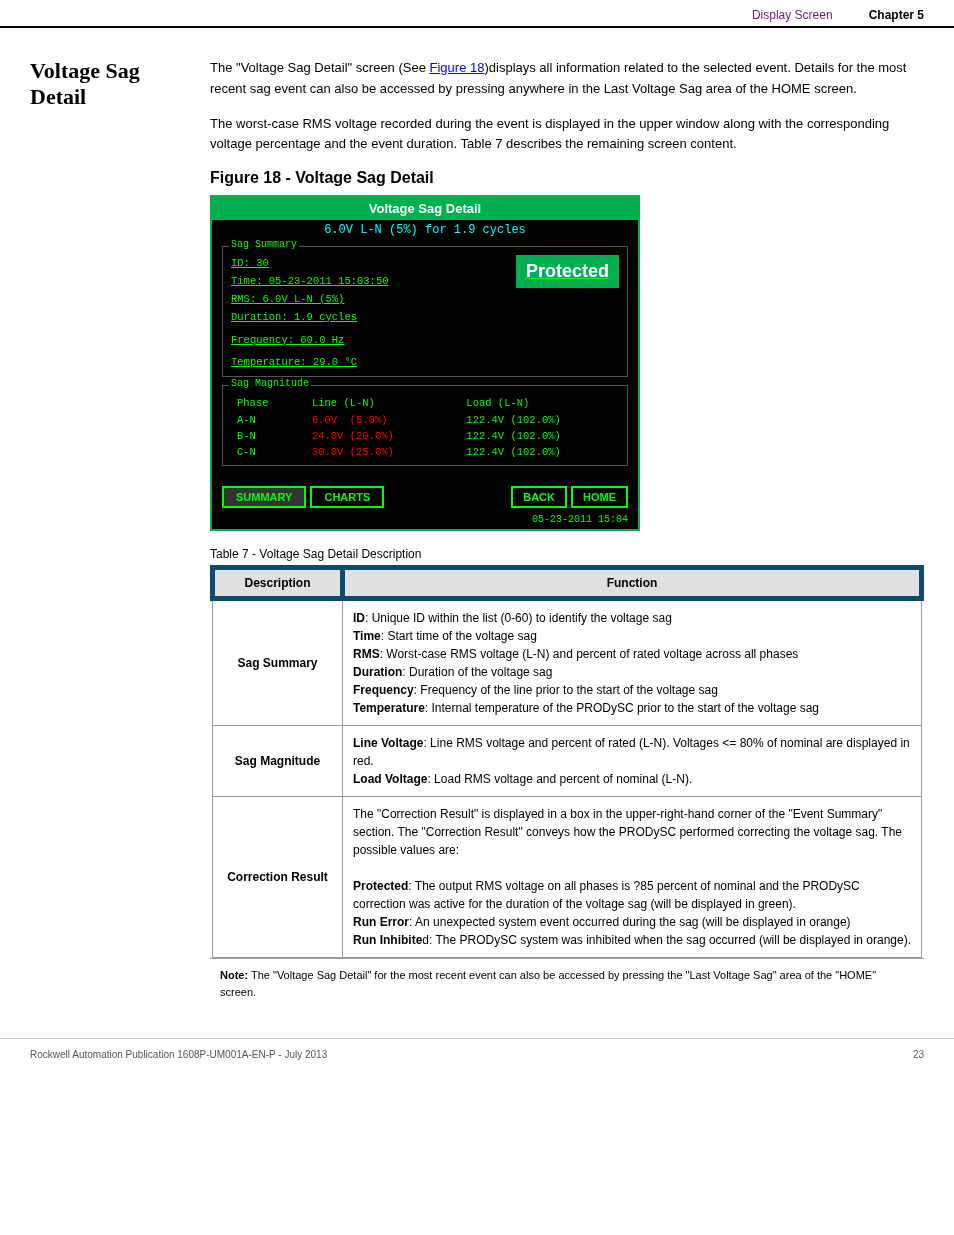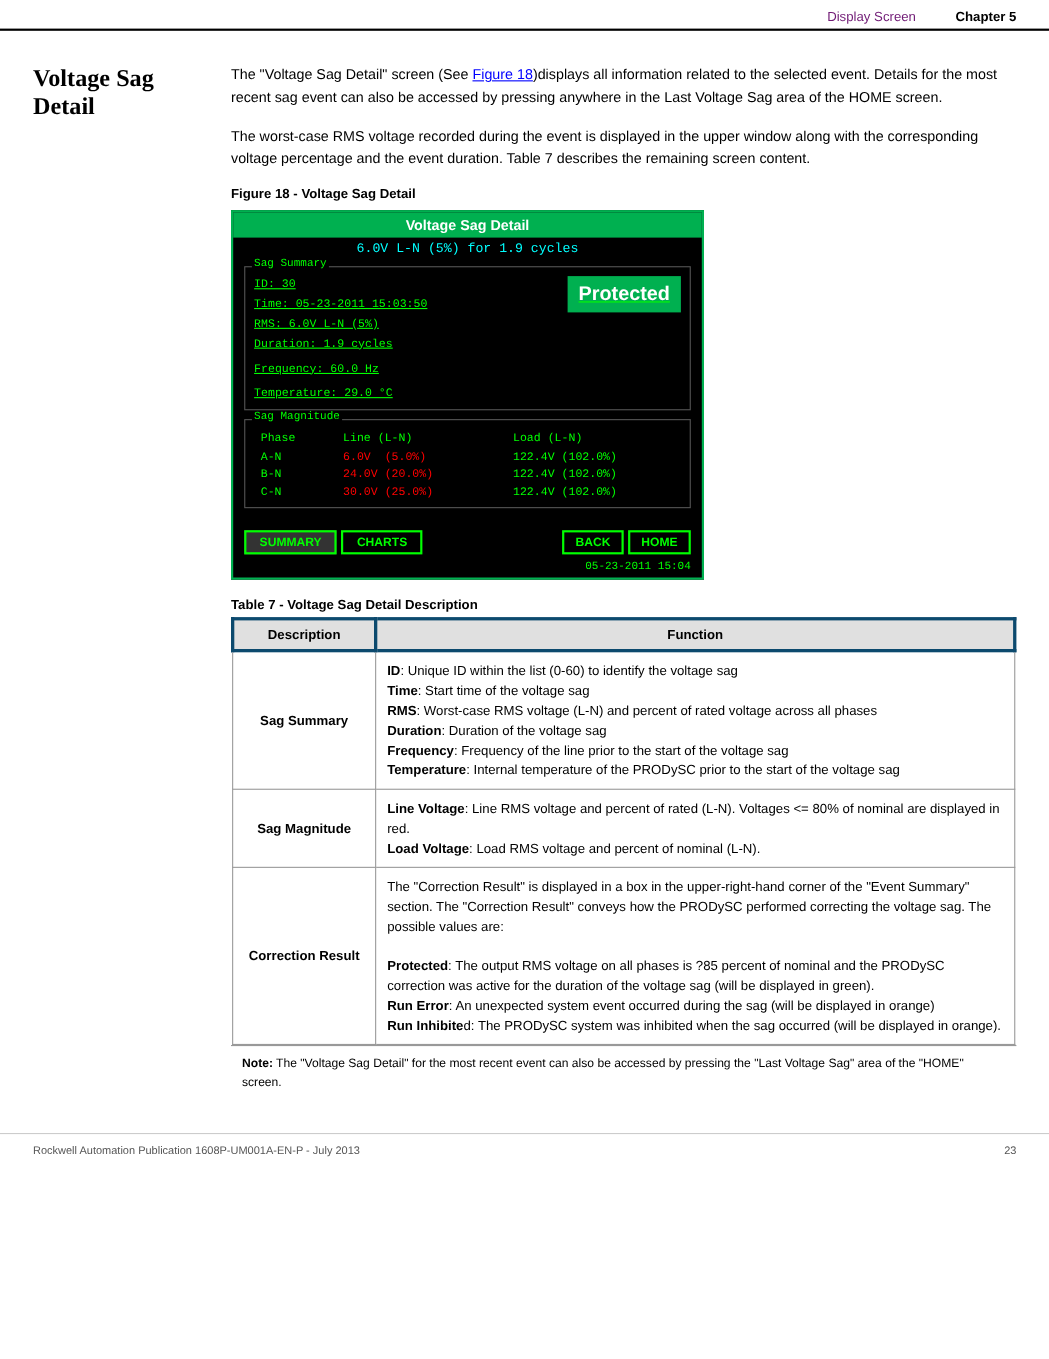--- a/index.html
+++ b/index.html
@@ -51,21 +51,21 @@
     }
     .right-col {
       flex: 1;
     }
     .body-text {
       font-size: 13px;
       line-height: 1.6;
       margin-bottom: 14px;
     }
     .figure-label {
-      font-size: 12px;
+      font-size: 16px;
       font-weight: bold;
       margin-bottom: 8px;
       margin-top: 6px;
     }
 
     
     .vsd-screen {
       border: 2px solid #00b050;
       background: #000;
       width: 430px;
@@ -184,33 +184,33 @@
     .vsd-timestamp {
       color: #0f0;
       text-align: right;
       padding: 0 10px 4px 0;
       font-size: 10px;
     }
 
     
     .table-label {
       font-size: 12px;
-      font-weight: bold;
+      font-weight: normal;
       margin-bottom: 0;
       margin-top: 10px;
     }
     .desc-table {
       width: 100%;
       border-collapse: collapse;
       margin-top: 4px;
       font-size: 12px;
     }
     .desc-table th {
       background: #e0e0e0;
-      border: 3px solid #0c4a6e;
+      border: 5px solid #0c4a6e;
       padding: 6px 10px;
       font-weight: bold;
       text-align: center;
     }
     .desc-table th:first-child {
       width: 130px;
     }
     .desc-table td {
       border: 1px solid #999;
       padding: 8px 10px;

